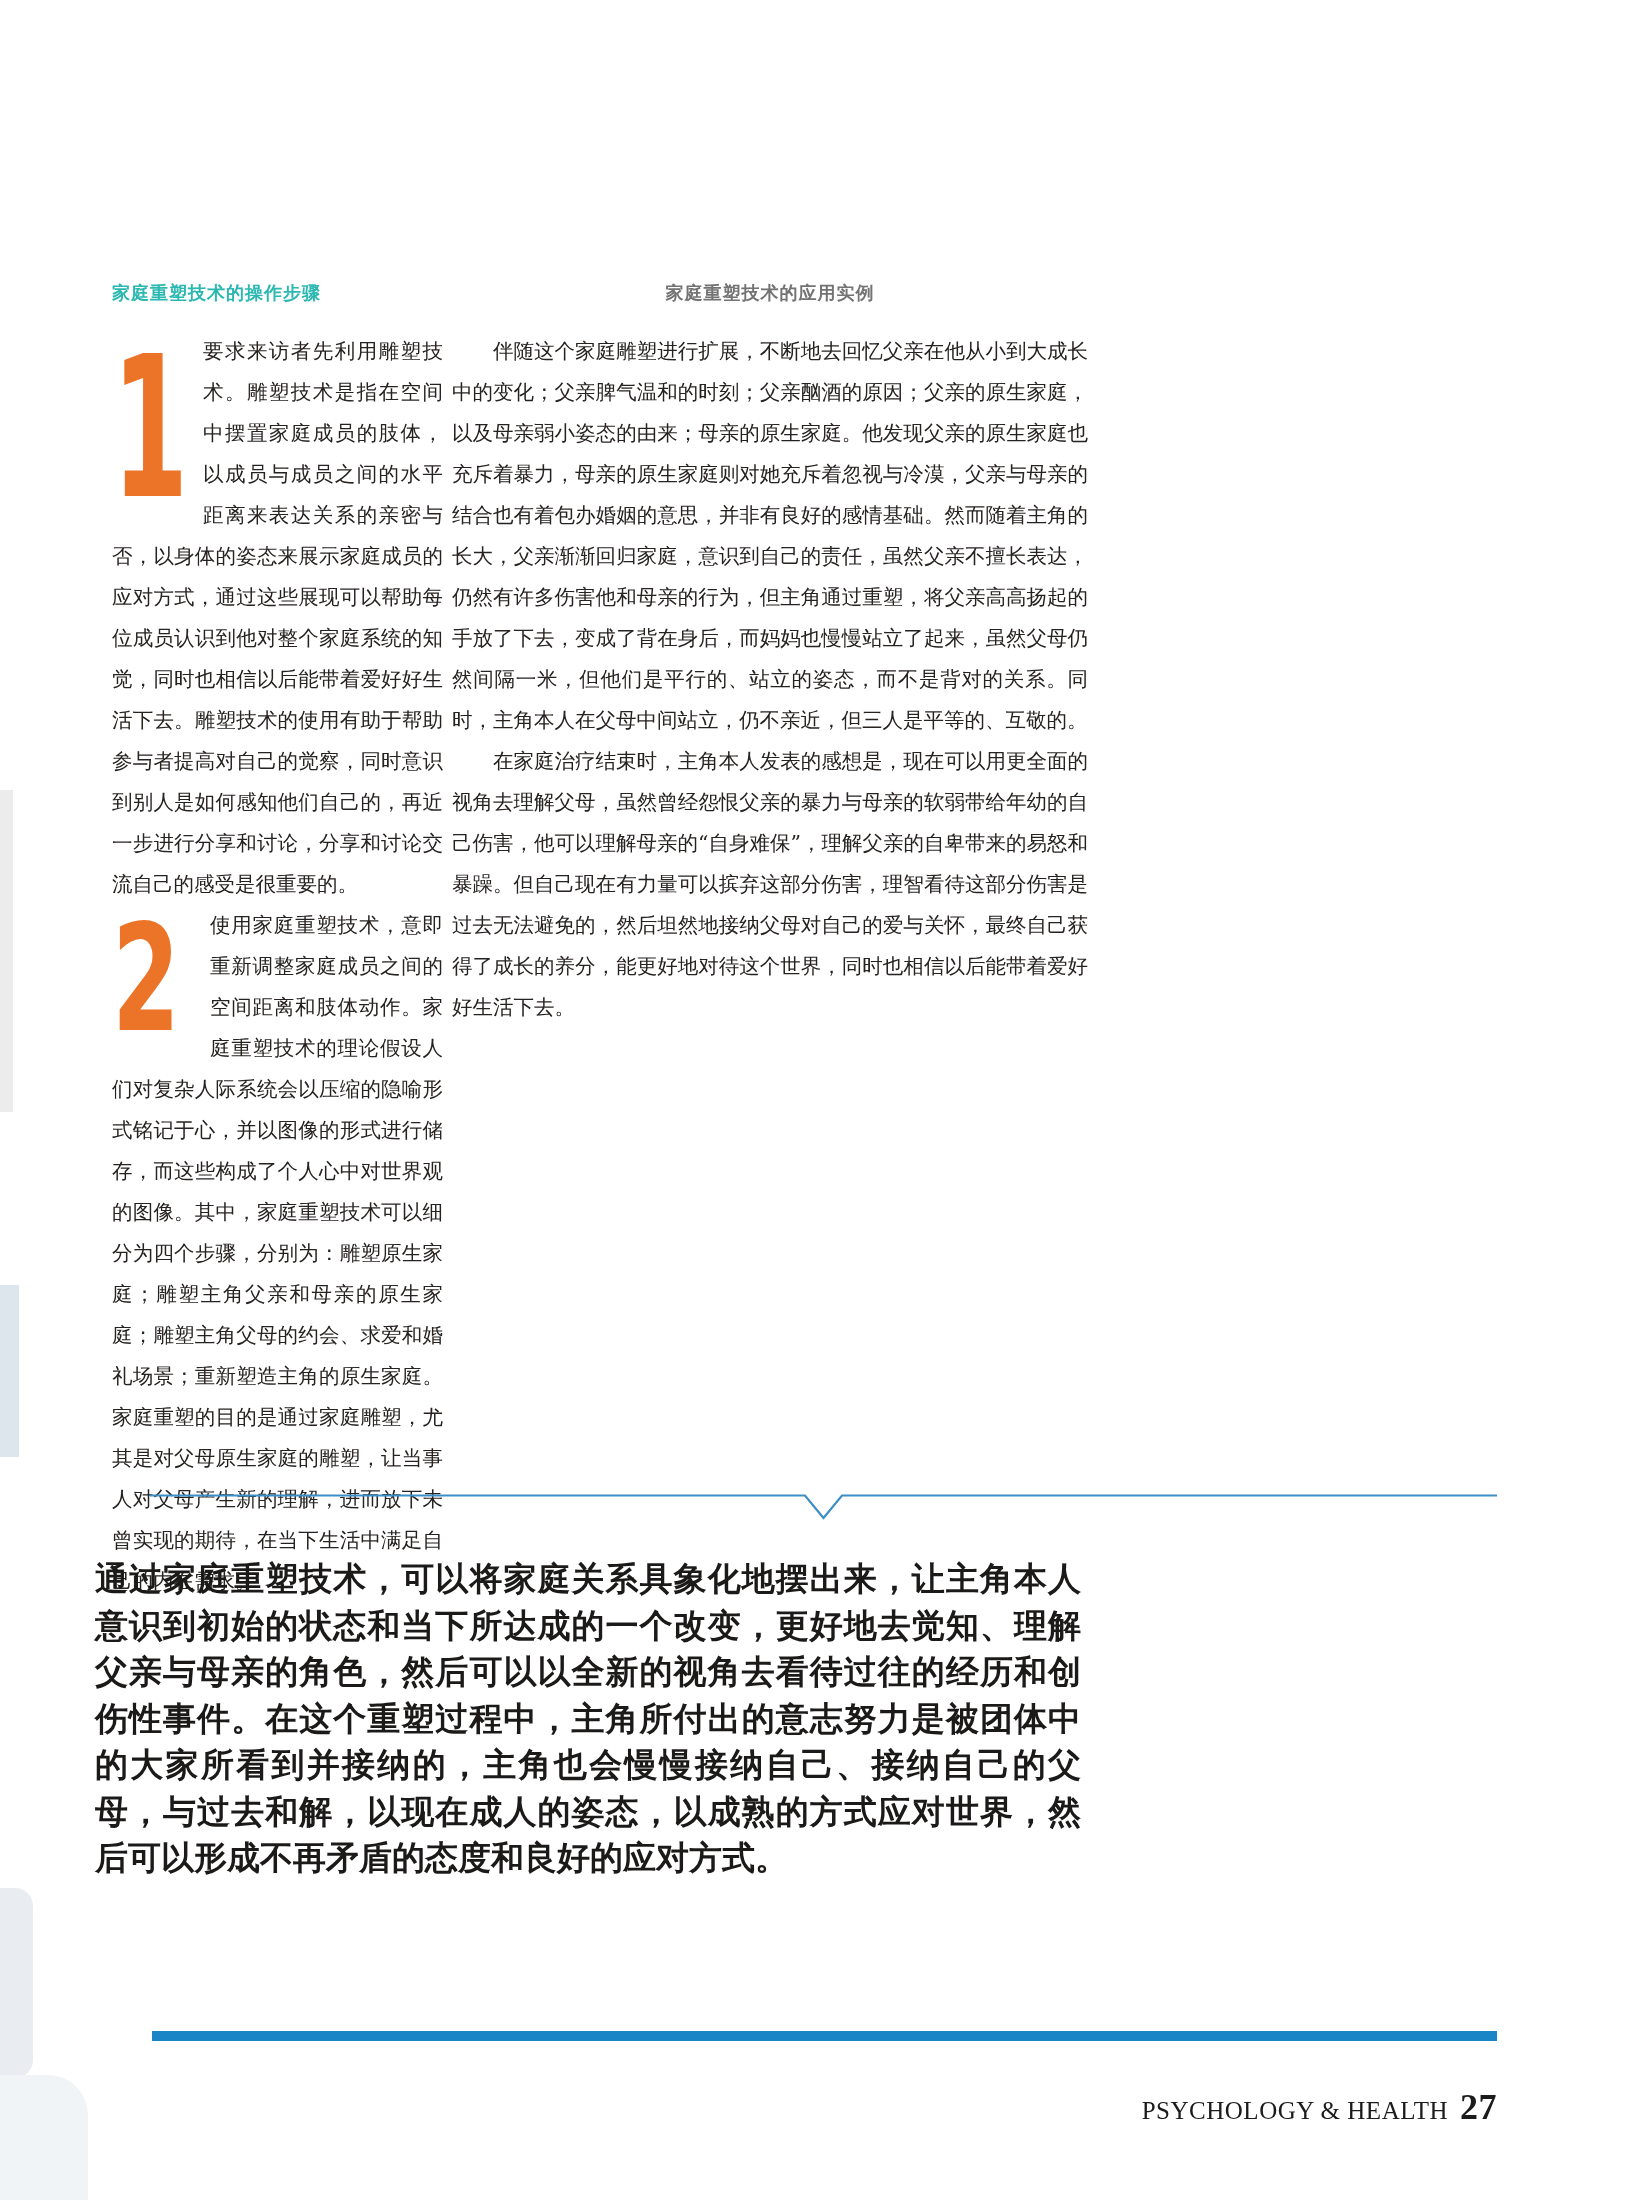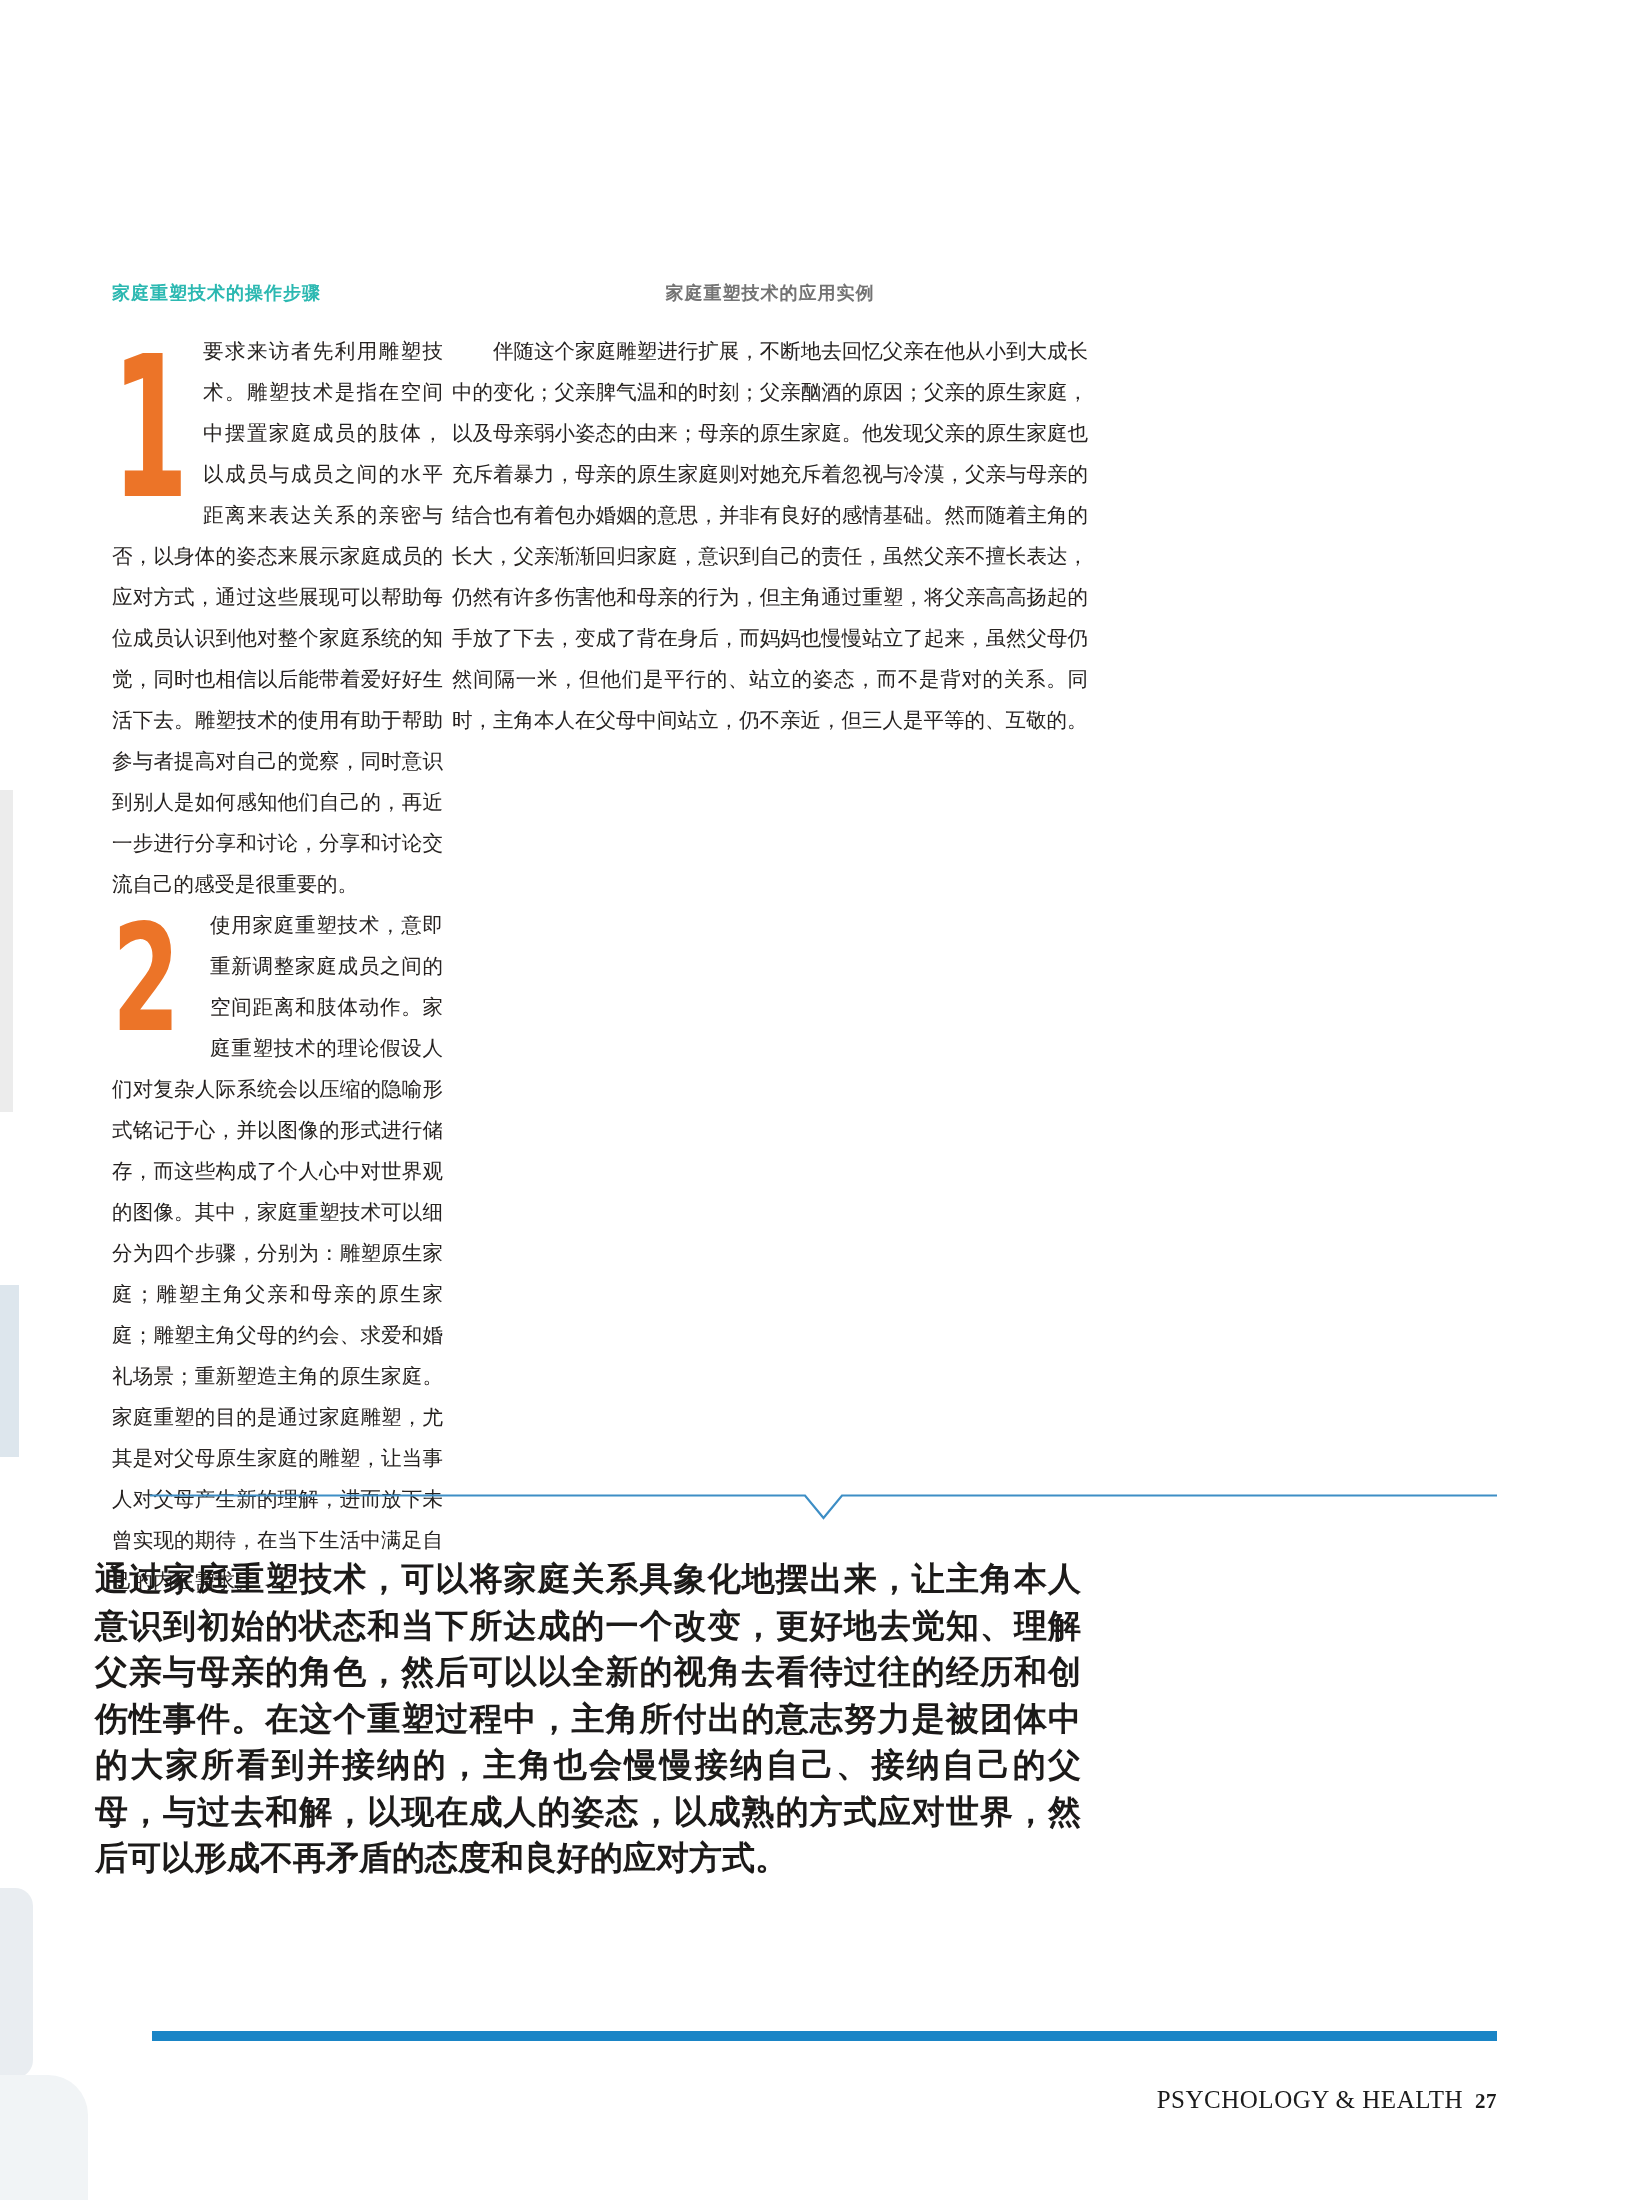--- a/index.html
+++ b/index.html
@@ -70,21 +70,21 @@
 
   .footer-bar{
     position:absolute;left:152px;top:2031px;width:1345px;height:10px;
     background:#1A85C6;
   }
   .footer{
     position:absolute;right:136px;top:2086px;
     font-family:"Liberation Serif", serif;color:#1b1b1b;
     font-size:25px;letter-spacing:0.5px;white-space:nowrap;
   }
-  .footer .pageno{font-weight:bold;font-size:21px;margin-left:12px;}
+  .footer .pageno{font-weight:bold;font-size:36px;margin-left:12px;}
 </style>
 </head>
 <body>
 
 <div class="page">
 
   <div class="edge edge-1"></div>
   <div class="edge edge-2"></div>
   <div class="edge edge-3"></div>
   <div class="edge edge-4"></div>
@@ -102,20 +102,21 @@
           <span class="glyph">2</span>
         </span><span>使用家庭重塑技术，意即重新调整家庭成员之间的空间距离和肢体动作。家庭重塑技术的理论假设人们对复杂人际系统会以压缩的隐喻形式铭记于心，并以图像的形式进行储存，而这些构成了个人心中对世界观的图像。其中，家庭重塑技术可以细分为四个步骤，分别为：雕塑原生家庭；雕塑主角父亲和母亲的原生家庭；雕塑主角父母的约会、求爱和婚礼场景；重新塑造主角的原生家庭。家庭重塑的目的是通过家庭雕塑，尤其是对父母原生家庭的雕塑，让当事人对父母产生新的理解，进而放下未曾实现的期待，在当下生活中满足自己的内在需求。</span>
       </p>
     </div>
   </div>
 
   <div class="col col-right">
     <h2 class="heading heading-right">家庭重塑技术的应用实例</h2>
     <div class="body-text">
       <p>伴随这个家庭雕塑进行扩展，不断地去回忆父亲在他从小到大成长中的变化；父亲脾气温和的时刻；父亲酗酒的原因；父亲的原生家庭，以及母亲弱小姿态的由来；母亲的原生家庭。他发现父亲的原生家庭也充斥着暴力，母亲的原生家庭则对她充斥着忽视与冷漠，父亲与母亲的结合也有着包办婚姻的意思，并非有良好的感情基础。然而随着主角的长大，父亲渐渐回归家庭，意识到自己的责任，虽然父亲不擅长表达，仍然有许多伤害他和母亲的行为，但主角通过重塑，将父亲高高扬起的手放了下去，变成了背在身后，而妈妈也慢慢站立了起来，虽然父母仍然间隔一米，但他们是平行的、站立的姿态，而不是背对的关系。同时，主角本人在父母中间站立，仍不亲近，但三人是平等的、互敬的。</p>
+      <p>在家庭治疗结束时，主角本人发表的感想是，现在可以用更全面的视角去理解父母，虽然曾经怨恨父亲的暴力与母亲的软弱带给年幼的自己伤害，他可以理解母亲的“自身难保”，理解父亲的自卑带来的易怒和暴躁。但自己现在有力量可以摈弃这部分伤害，理智看待这部分伤害是过去无法避免的，然后坦然地接纳父母对自己的爱与关怀，最终自己获得了成长的养分，能更好地对待这个世界，同时也相信以后能带着爱好好生活下去。</p>
     </div>
   </div>
 
   <svg class="divider" viewBox="0 0 1347 30" preserveAspectRatio="none">
     <path d="M0 1.5 H655 L673.5 24 L692 1.5 H1347" fill="none" stroke="#3D8EC5" stroke-width="2.2"></path>
   </svg>
 
   <div class="summary">
     <p>通过家庭重塑技术，可以将家庭关系具象化地摆出来，让主角本人意识到初始的状态和当下所达成的一个改变，更好地去觉知、理解父亲与母亲的角色，然后可以以全新的视角去看待过往的经历和创伤性事件。在这个重塑过程中，主角所付出的意志努力是被团体中的大家所看到并接纳的，主角也会慢慢接纳自己、接纳自己的父母，与过去和解，以现在成人的姿态，以成熟的方式应对世界，然后可以形成不再矛盾的态度和良好的应对方式。</p>
   </div>

